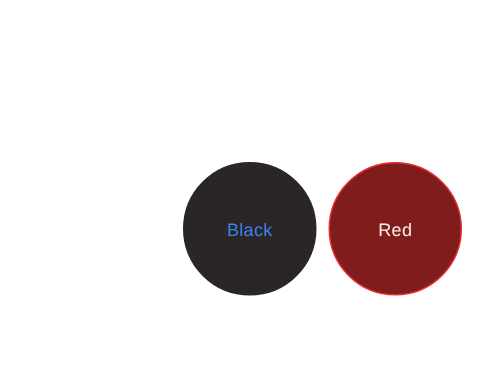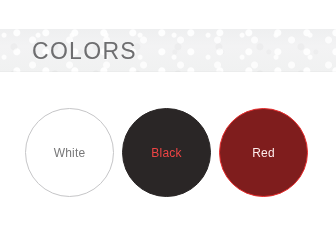--- a/index.html
+++ b/index.html
@@ -101,43 +101,37 @@
     background: #ffffff;
     border: 1px solid #c6c6c8;
   }
   .swatch-white .swatch-label { color: #787879; }
 
   .swatch-black {
     left: 122px;
     background: #2a2626;
     border: 1px solid #2a2626;
   }
-  .swatch-black .swatch-label { color: #ef4444; }
+  .swatch-black .swatch-label { color: #3b82f6; }
 
   .swatch-red {
     left: 219px;
     background: #7f1d1d;
     border: 1px solid #e72c2c;
   }
   .swatch-red .swatch-label { color: #fdecec; }
 </style>
 </head>
 <body>
 
 <div class="page">
 
-  <div class="header-band">
-    <div class="header-title">COLORS</div>
-  </div>
 
   <div class="swatch-row">
 
-    <div class="swatch swatch-white">
-      <span class="swatch-label">White</span>
-    </div>
 
     <div class="swatch swatch-black">
       <span class="swatch-label">Black</span>
     </div>
 
     <div class="swatch swatch-red">
       <span class="swatch-label">Red</span>
     </div>
 
   </div>

